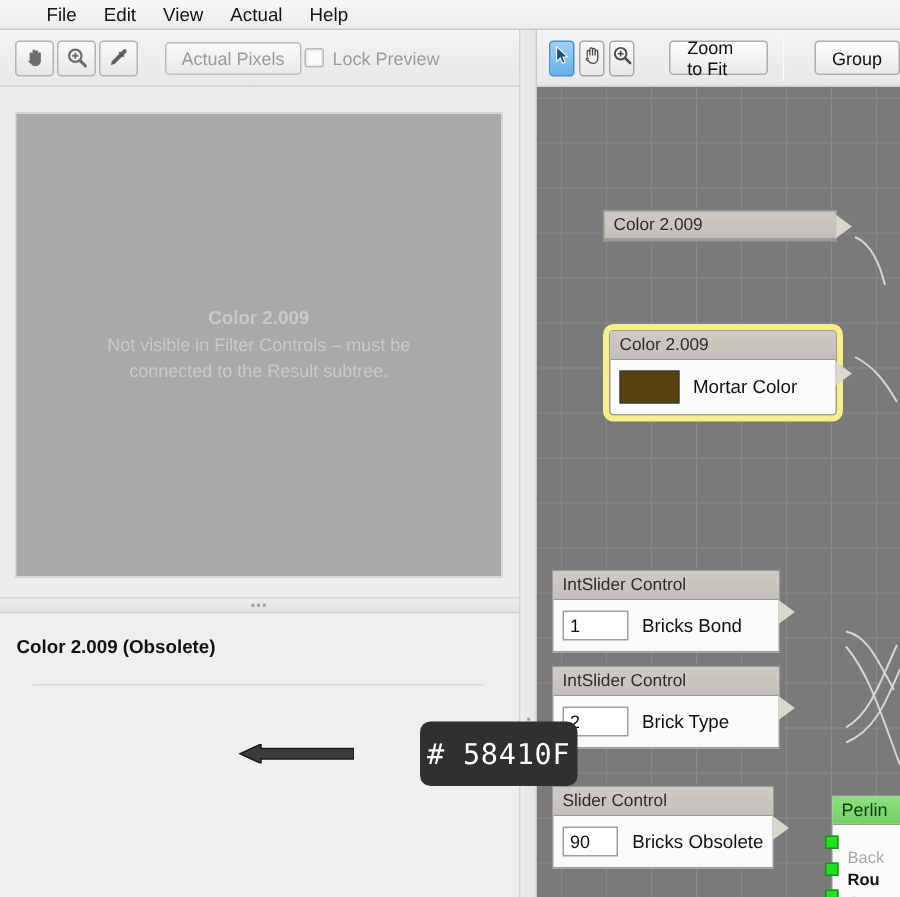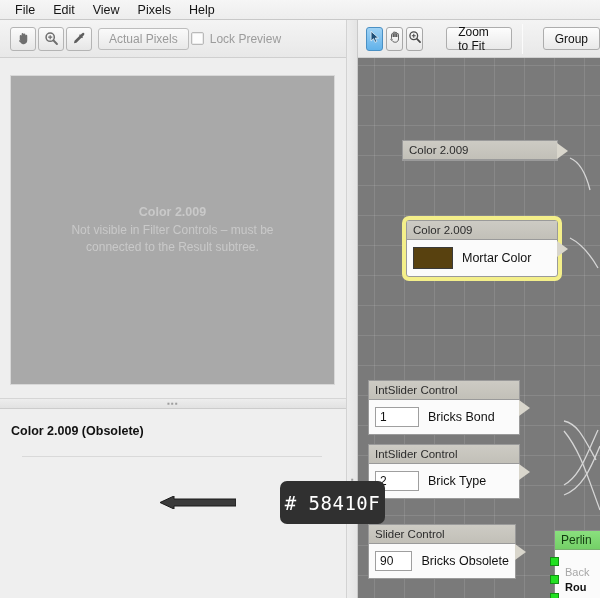--- a/index.html
+++ b/index.html
@@ -12,21 +12,21 @@
     color: #1a1a1a;
     background: #f0f0f0;
   }
   #app { position: relative; width: 600px; height: 598px; }
 
   
   #menubar {
     position: absolute; left: 0; top: 0; width: 600px; height: 20px;
     background: linear-gradient(to bottom, #f6f6f6 0%, #ededed 100%);
     border-bottom: 1px solid #c8c8c8;
-    display: flex; align-items: center; padding-left: 6px;
+    display: flex; align-items: center; padding-left: 22px;
   }
   .menu-item {
     padding: 2px 9px; font-size: 12.5px; color: #141414;
     cursor: default; line-height: 14px;
   }
 
   
   #left-col {
     position: absolute; left: 0; top: 20px; width: 346px; height: 578px;
     background: #efefef;
@@ -38,21 +38,21 @@
     display: flex; align-items: center; padding-left: 10px;
   }
   .tbtn {
     width: 26px; height: 24px; margin-right: 2px;
     background: linear-gradient(to bottom, #fbfbfb 0%, #e6e6e6 100%);
     border: 1px solid #b4b4b4; border-radius: 3px;
     display: flex; align-items: center; justify-content: center;
   }
   .tbtn svg { display:block; }
   .wide-btn {
-    height: 22px; margin-left: 4px; padding: 0 10px;
+    height: 22px; margin-left: 16px; padding: 0 10px;
     background: linear-gradient(to bottom, #fafafa 0%, #e9e9e9 100%);
     border: 1px solid #bdbdbd; border-radius: 3px;
     display: flex; align-items: center; justify-content: center;
     font-size: 12px; color: #9a9a9a;
   }
   .chk-wrap { display:flex; align-items:center; margin-left: 2px; }
   .chkbox {
     width: 13px; height: 13px; background: #fcfcfc;
     border: 1px solid #b9b9b9; border-radius: 2px; margin-right: 6px;
     box-shadow: inset 0 0 0 1px #eaeaea;
@@ -223,21 +223,21 @@
 </style>
 </head>
 <body>
 
 <div id="app">
 
   <div id="menubar">
     <div class="menu-item">File</div>
     <div class="menu-item">Edit</div>
     <div class="menu-item">View</div>
-    <div class="menu-item">Pixels</div>
+    <div class="menu-item">Actual</div>
     <div class="menu-item">Help</div>
   </div>
 
   <div id="left-col">
 
     <div id="preview-toolbar">
       <div class="tbtn">
         <span>
           <svg width="15" height="15" viewBox="0 0 16 16">
             <path d="M4 9V5.2a1 1 0 0 1 2 0V8V3.2a1 1 0 0 1 2 0V8V3.6a1 1 0 0 1 2 0V8V5a1 1 0 0 1 2 0v5.2c0 2.3-1.6 3.8-3.6 3.8-1.7 0-2.6-.6-3.3-1.6L3.3 11c-.4-.7.6-1.6 1.2-.9L5 11" fill="#6e6e6e"></path>

